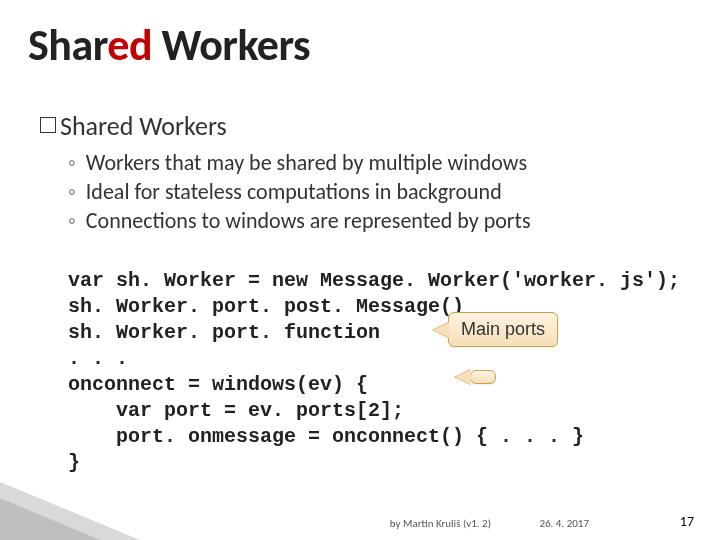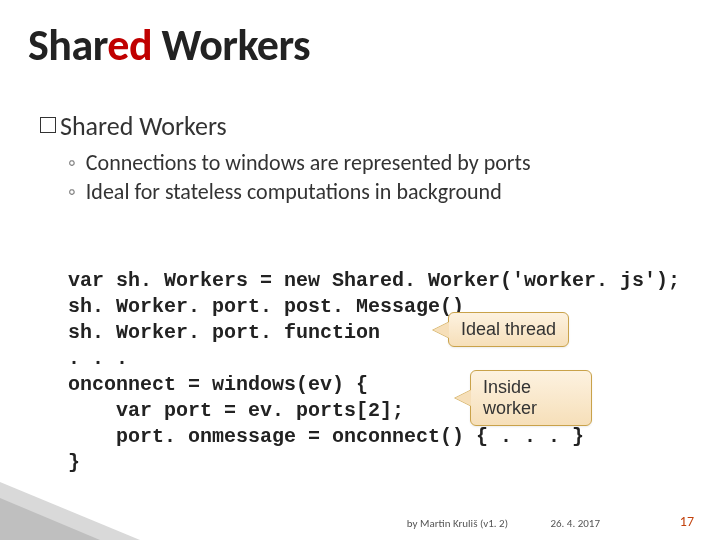--- a/index.html
+++ b/index.html
@@ -108,59 +108,59 @@
     border-right: 100px solid transparent;
   }
   .footer {
     position: absolute;
     bottom: 10px;
     left: 0;
     width: 720px;
     font-size: 11px;
     color: #555;
   }
-  .footer .credit { position: absolute; right: 212px; bottom: 0; }
-  .footer .date   { position: absolute; right: 120px; bottom: 0; text-align: center; }
-  .footer .page   { position: absolute; right: 26px;  bottom: 0; font-size: 14px; color: #c2410c; }
+  .footer .credit { position: absolute; right: 229px; bottom: 0; }
+  .footer .date   { position: absolute; right: 131px; bottom: 0; text-align: center; }
+  .footer .page   { position: absolute; right: 26px;  bottom: 0; font-size: 14px; color: #000000; }
 </style>
 </head>
 <body>
 
 <div class="slide">
 
   <div class="title">
     <span>Shar</span><span class="accent">ed</span><span> Workers</span>
   </div>
 
   <div class="section-head">
     <span class="checkbox"></span><span>Shared Workers</span>
   </div>
 
   <div class="bullets">
+    <div class="row">Workers that may be shared by multiple windows</div>
+    <div class="row">Ideal for stateless computations in background</div>
     <div class="row">Connections to windows are represented by ports</div>
-    <div class="row">Ideal for stateless computations in background</div>
   </div>
 
-  <div class="code"><span>var sh. Workers = new Shared. Worker('worker. js');</span>
+  <div class="code"><span>var sh. Worker = new Message. Worker('worker. js');</span>
 <span>sh. Worker. port. post. Message()</span>
 <span>sh. Worker. port. function</span>
 <span>. . .</span>
 <span>onconnect = windows(ev) {</span>
 <span>    var port = ev. ports[2];</span>
 <span>    port. onmessage = onconnect() { . . . }</span>
 <span>}</span></div>
 
   <div class="callout" id="callout-main">
     <div class="tail"></div>
-    <span>Ideal thread</span>
+    <span>Main ports</span>
   </div>
 
   <div class="callout" id="callout-worker">
     <div class="tail"></div>
-    <span>Inside worker</span>
   </div>
 
   <div class="corner"></div>
   <div class="corner2"></div>
 
   <div class="footer">
     <span class="credit">by Martin Kruliš (v1. 2)</span>
     <span class="date">26. 4. 2017</span>
     <span class="page">17</span>
   </div>

